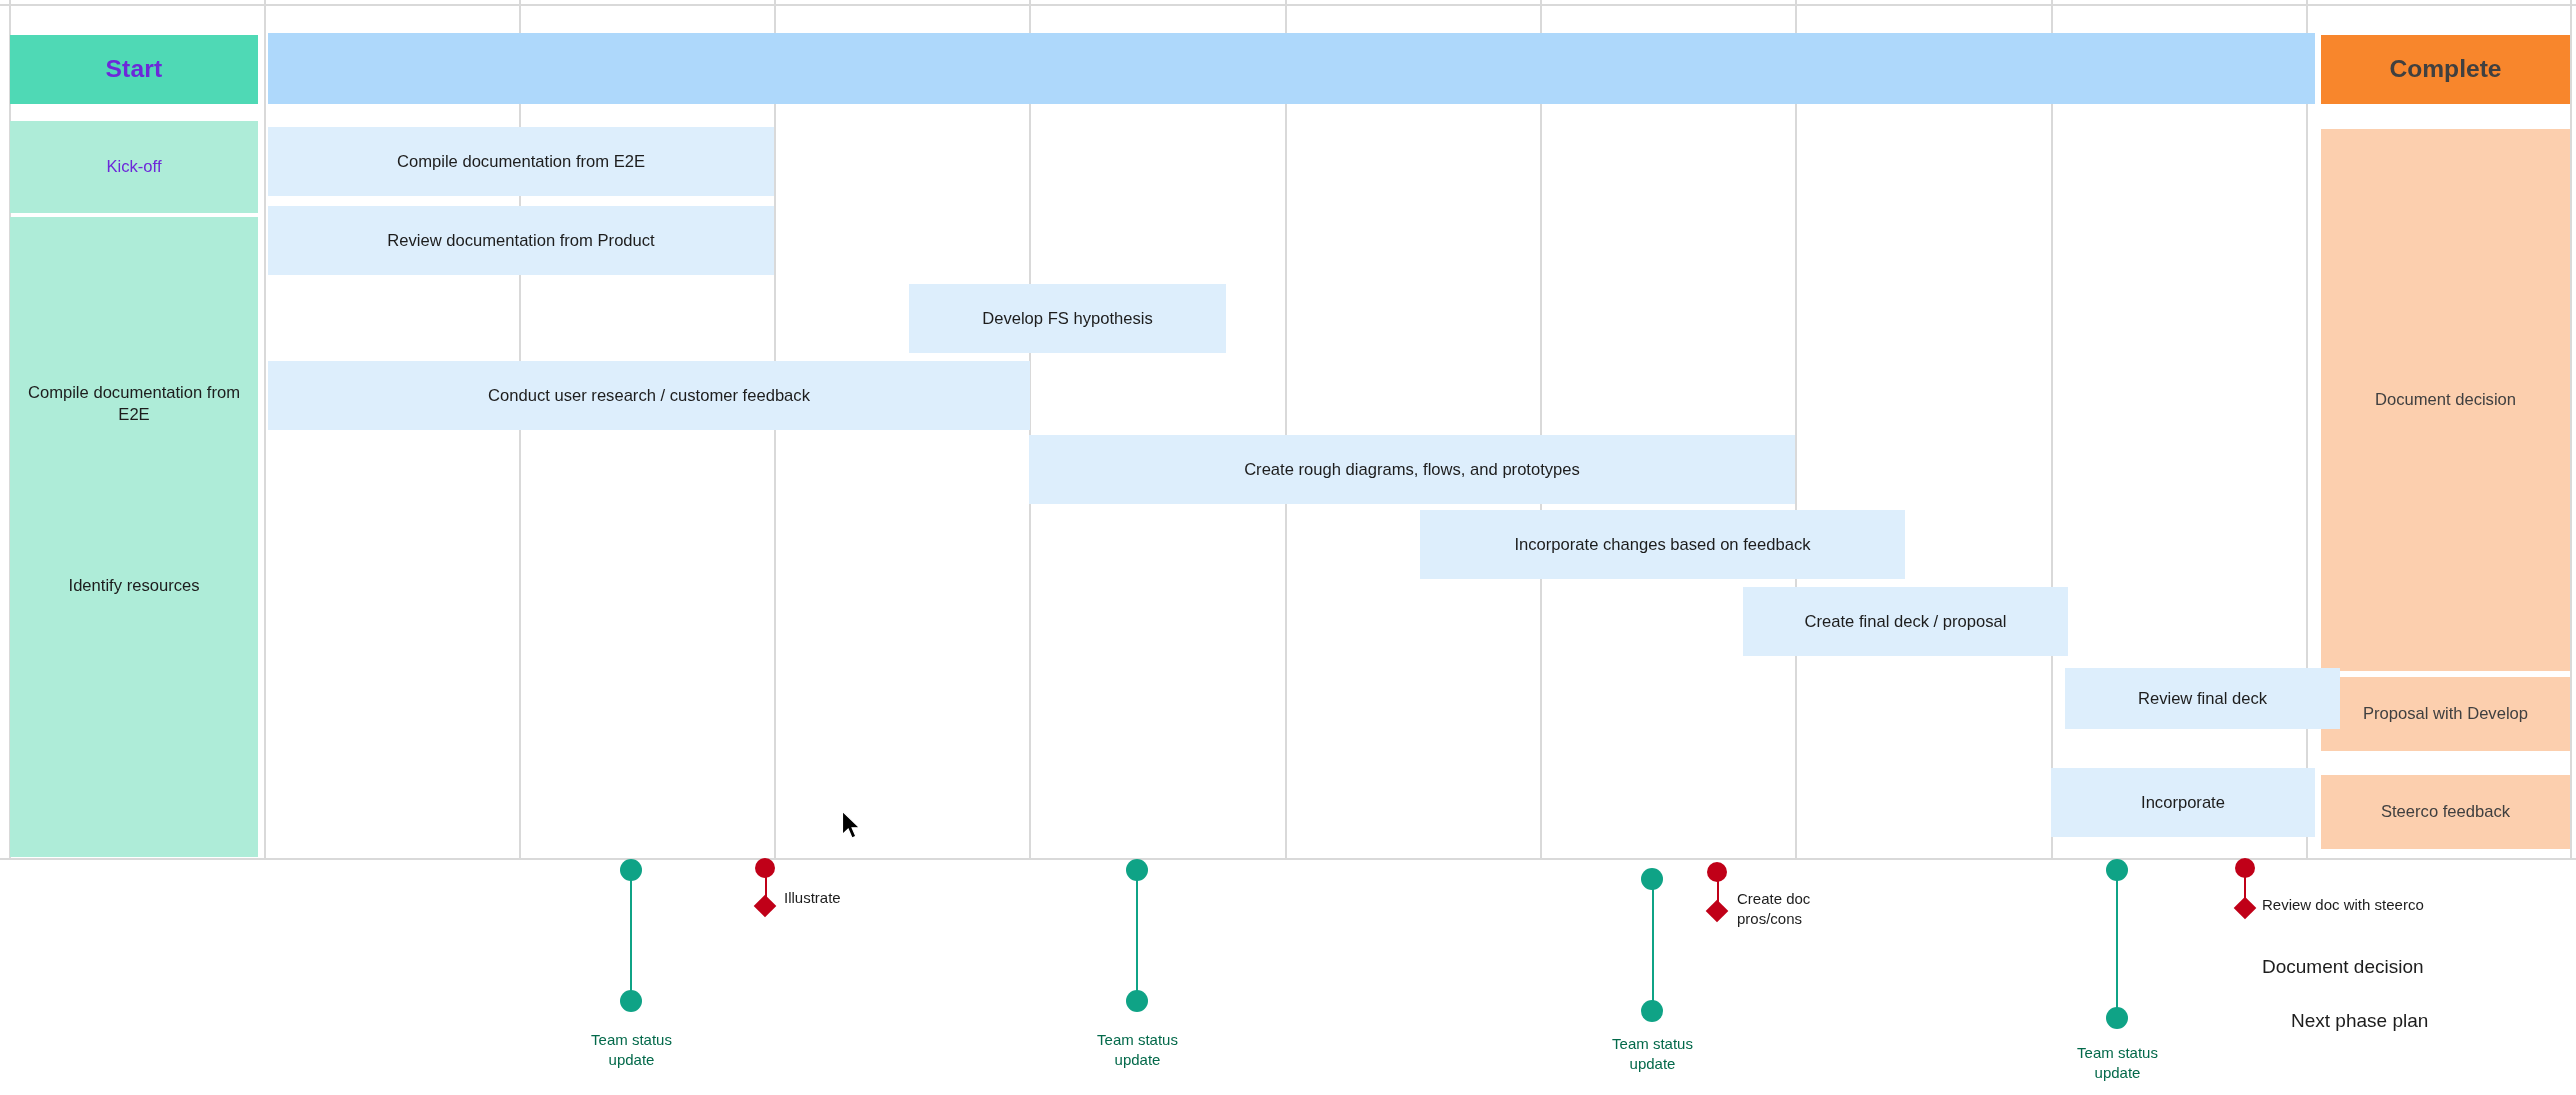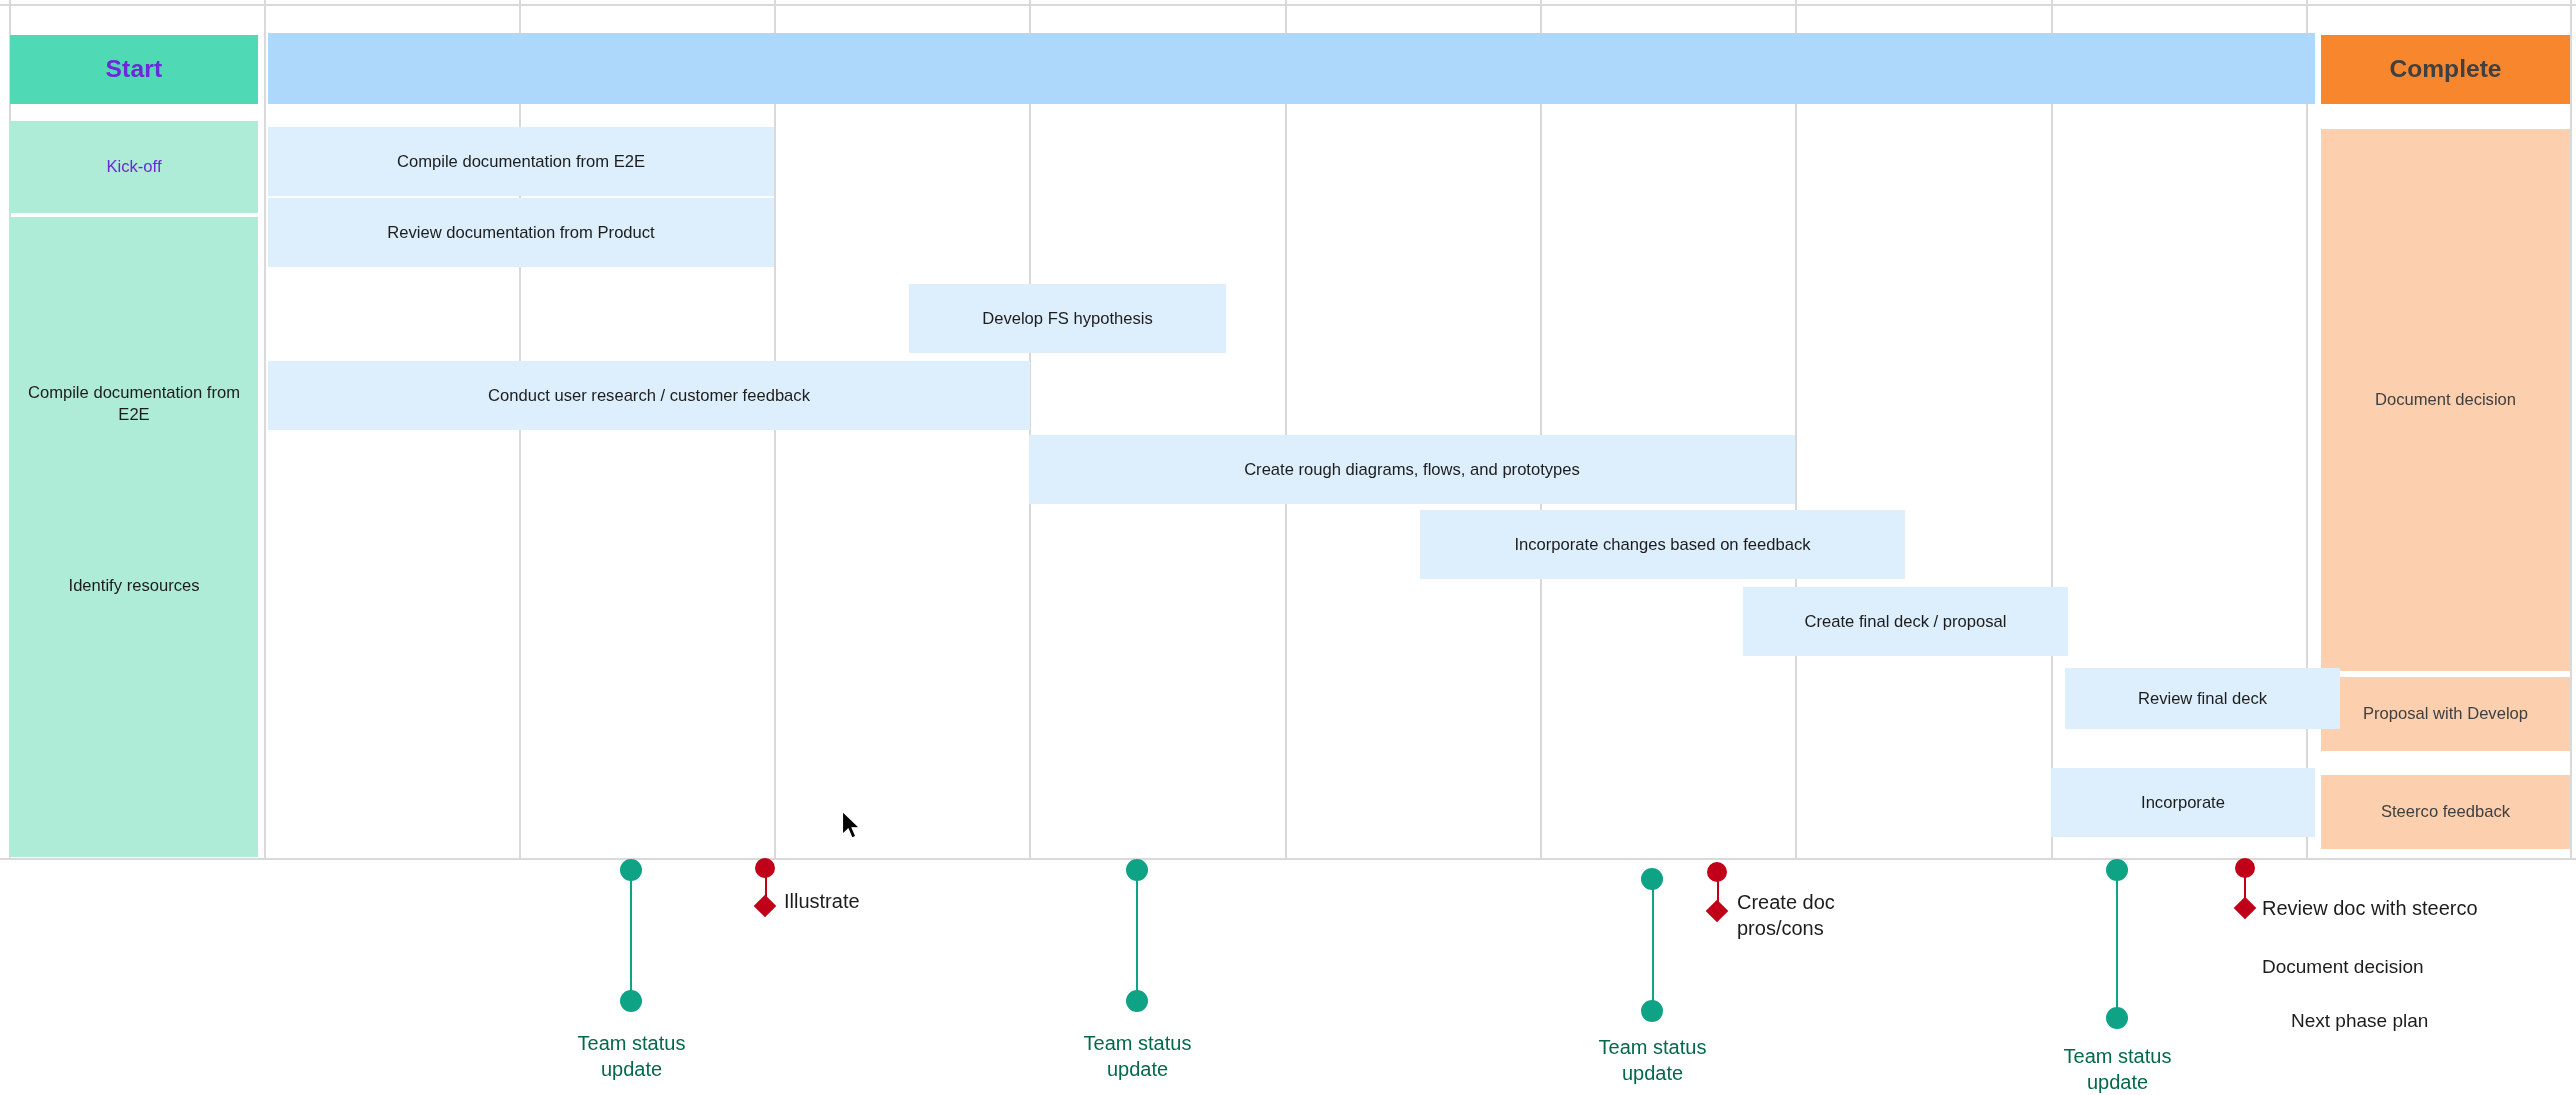--- a/index.html
+++ b/index.html
@@ -124,21 +124,21 @@
   .ms-dot {
     position: absolute;
     border-radius: 50%;
   }
   .ms-diamond {
     position: absolute;
     transform: rotate(45deg);
   }
   .ms-label {
     position: absolute;
-    font-size: 20px;
+    font-size: 15px;
     line-height: 1.3;
     white-space: pre-line;
   }
   .ms-label.status {
     color: #03694a;
     text-align: center;
   }
   .ms-label.event {
     color: #1d1d1d;
     text-align: left;
@@ -193,21 +193,21 @@
   <div class="done-box soft" style="left:2321px; top:129px; width:249px; height:542px;">Document decision</div>
 
   <div class="done-box soft" style="left:2321px; top:677px; width:249px; height:74px;">Proposal with Develop</div>
 
   <div class="done-box soft" style="left:2321px; top:775px; width:249px; height:74px;">Steerco feedback</div>
 
   <div class="bar phase" style="left:268px; top:33px; width:2047px; height:71px;"></div>
 
   <div class="bar task" style="left:268px; top:127px; width:506px; height:69px;">Compile documentation from E2E</div>
 
-  <div class="bar task" style="left:268px; top:198px; width:506px; height:69px;">Review documentation from Product</div>
+  <div class="bar task" style="left:268px; top:206px; width:506px; height:69px;">Review documentation from Product</div>
 
   <div class="bar task" style="left:909px; top:284px; width:317px; height:69px;">Develop FS hypothesis</div>
 
   <div class="bar task" style="left:268px; top:361px; width:762px; height:69px;">Conduct user research / customer feedback</div>
 
   <div class="bar task" style="left:1029px; top:435px; width:766px; height:69px;">Create rough diagrams, flows, and prototypes</div>
 
   <div class="bar task" style="left:1420px; top:510px; width:485px; height:69px;">Incorporate changes based on feedback</div>
 
   <div class="bar task" style="left:1743px; top:587px; width:325px; height:69px;text-align:right;">Create final deck / proposal</div>

